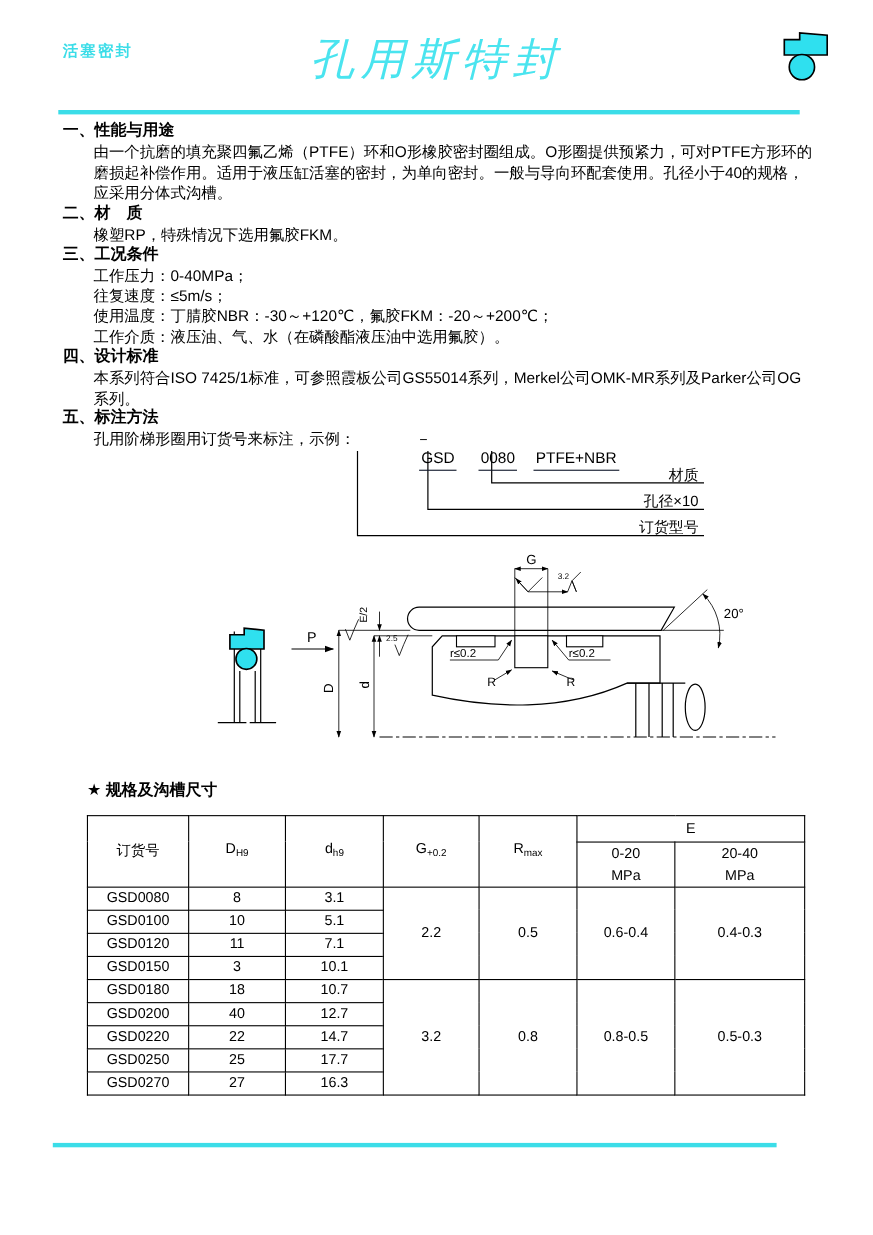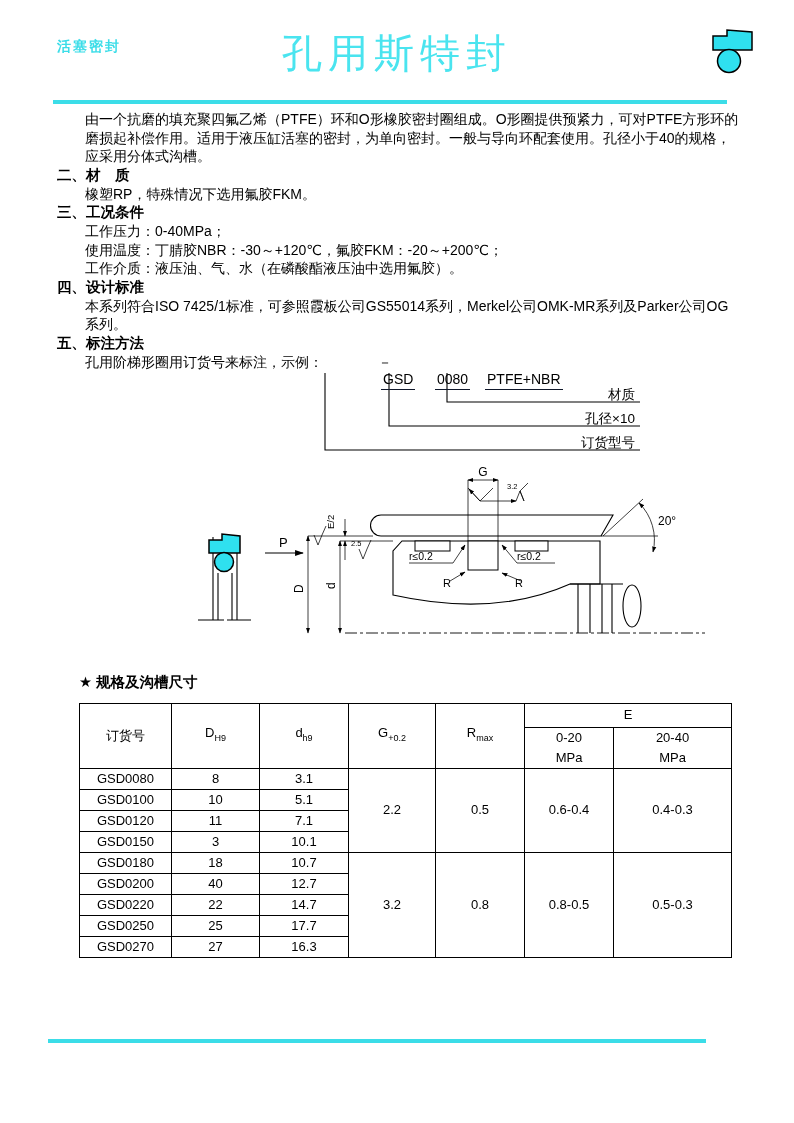--- a/index.html
+++ b/index.html
@@ -7,21 +7,21 @@
   body { font-family:"Liberation Sans","DejaVu Sans",sans-serif; color:#000; position:relative; overflow:hidden; }
 
   .rule { position:absolute; height:4px; background:var(--accent,#3bdde8); }
   .rule-top { left:53px; width:674px; top:100px; }
   .rule-bottom { left:48px; width:658px; top:1039px; }
 
   .category { position:absolute; left:57px; top:38px; font-size:14px; font-weight:bold;
               color:var(--accent,#3bdde8); letter-spacing:2px;text-align:center; }
   .doc-title { position:absolute; left:0; right:0; top:26px; text-align:center;
                font-size:40px; font-weight:400; color:var(--title,#4ae4ef);
-               letter-spacing:6px; font-family:"Liberation Serif","DejaVu Serif",serif; }
+               letter-spacing:6px; font-family:"Liberation Serif","DejaVu Serif",serif;font-style:italic; }
   .corner-icon { position:absolute; left:706px; top:26px; }
 
   .content { position:absolute; top:110px; left:57px; width:683px; font-size:14px; line-height:18.5px; }
   .sec-h { font-size:14.5px; font-weight:bold; line-height:19px; }
   .sec-body { margin-left:28px; }
   .sec-line { margin-left:28px; }
 
   .example-row { position:relative; height:20px; margin-left:28px; }
   .example-row .intro { position:absolute; left:0; top:0; }
   .code-part { position:absolute; top:17px; border-bottom:1px solid #0f172a; padding:0 2px 1px 2px;margin-left:40px; }
@@ -57,27 +57,29 @@
 
   <svg class="corner-icon" width="52" height="48" viewBox="0 0 52 48">
     <polygon class="seal-fill" points="7,10 21,10 21,4 46,6 46,24 7,24"></polygon>
     <circle class="seal-fill" cx="23" cy="35" r="11.5"></circle>
   </svg>
 
   <div class="rule rule-top"></div>
 
   <div class="content">
 
+    <div class="sec-h">一、性能与用途</div>
     <div class="sec-body">由一个抗磨的填充聚四氟乙烯（PTFE）环和O形橡胶密封圈组成。O形圈提供预紧力，可对PTFE方形环的磨损起补偿作用。适用于液压缸活塞的密封，为单向密封。一般与导向环配套使用。孔径小于40的规格，应采用分体式沟槽。</div>
 
     <div class="sec-h">二、材　质</div>
     <div class="sec-body">橡塑RP，特殊情况下选用氟胶FKM。</div>
 
     <div class="sec-h">三、工况条件</div>
     <div class="sec-line">工作压力：0-40MPa；</div>
+    <div class="sec-line">往复速度：≤5m/s；</div>
     <div class="sec-line">使用温度：丁腈胶NBR：-30～+120℃，氟胶FKM：-20～+200℃；</div>
     <div class="sec-line">工作介质：液压油、气、水（在磷酸酯液压油中选用氟胶）。</div>
 
     <div class="sec-h">四、设计标准</div>
     <div class="sec-body">本系列符合ISO 7425/1标准，可参照霞板公司GS55014系列，Merkel公司OMK-MR系列及Parker公司OG系列。</div>
 
     <div class="sec-h">五、标注方法</div>
     <div class="example-row">
       <span class="intro">孔用阶梯形圈用订货号来标注，示例：</span>
       <span class="code-part" style="left:256px;">GSD</span>

